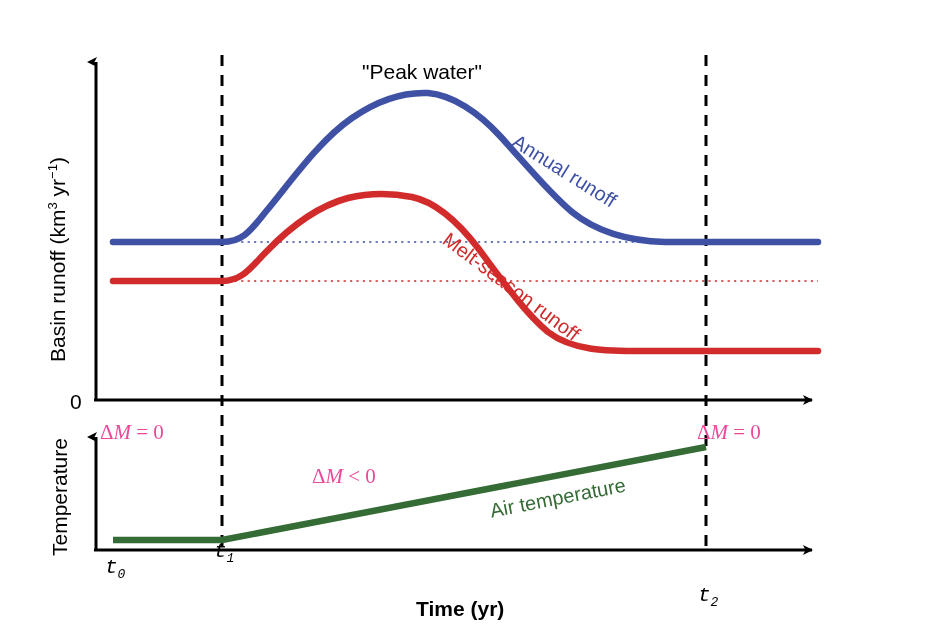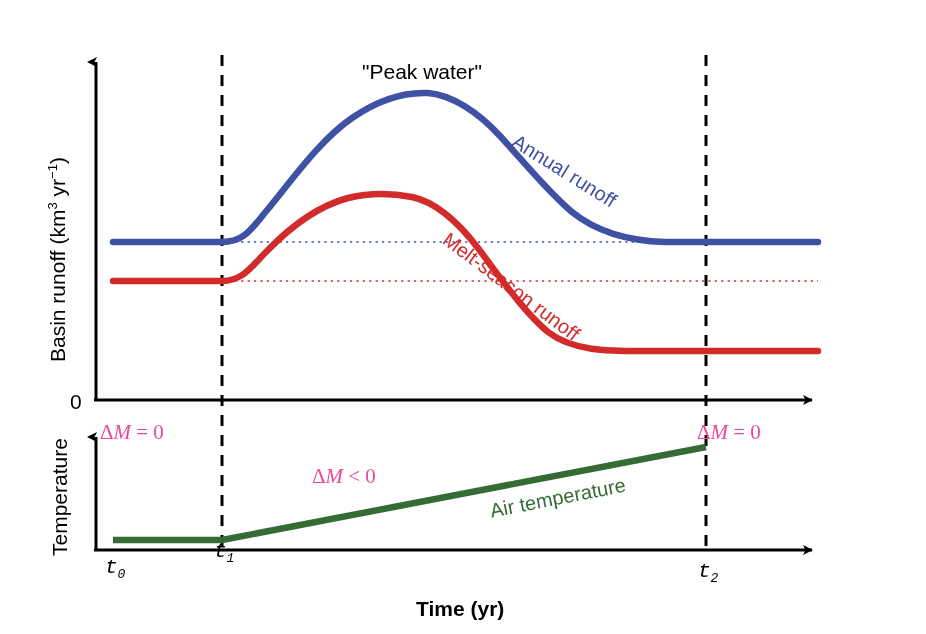--- a/index.html
+++ b/index.html
@@ -177,19 +177,19 @@
       <span class="math">Δ</span><span class="mvar">M</span><span class="math"> = 0</span>
     </div>
   </div>
 
   <div class="lbl tick-label" style="left:105px; top:556px;">
     <span>t</span><sub>0</sub>
   </div>
   <div class="lbl tick-label" style="left:214px; top:540px;">
     <span>t</span><sub>1</sub>
   </div>
-  <div class="lbl tick-label" style="left:698px; top:560px;text-align:right;">
+  <div class="lbl tick-label" style="left:698px; top:584px;text-align:right;">
     <span>t</span><sub>2</sub>
   </div>
 
   <div class="lbl axis-title" style="left:416px; top:597px;font-weight:bold;">Time (yr)</div>
 
 </div>
 
 </body></html>

